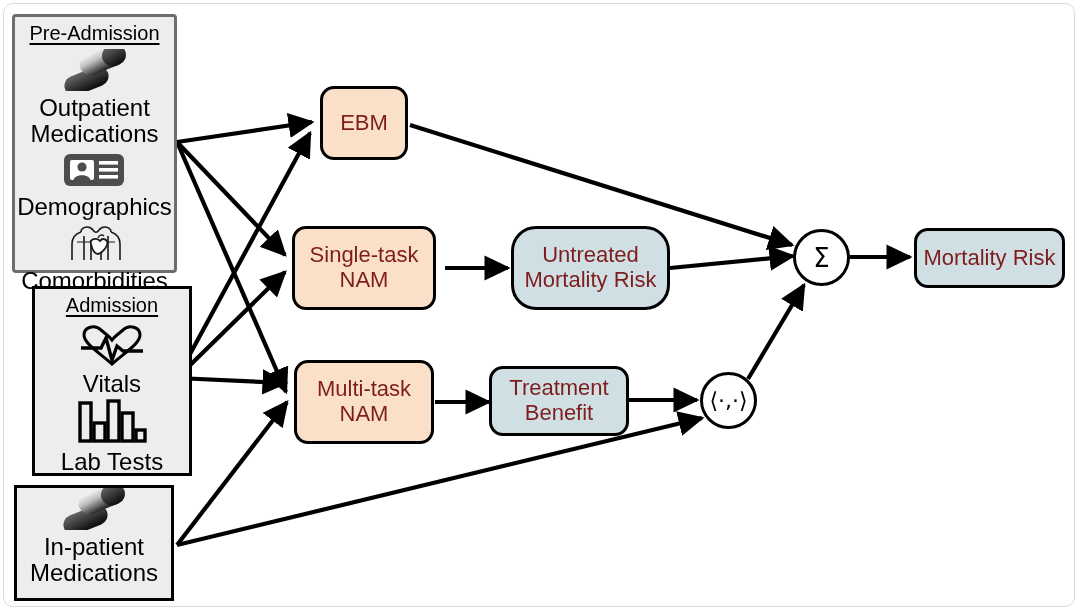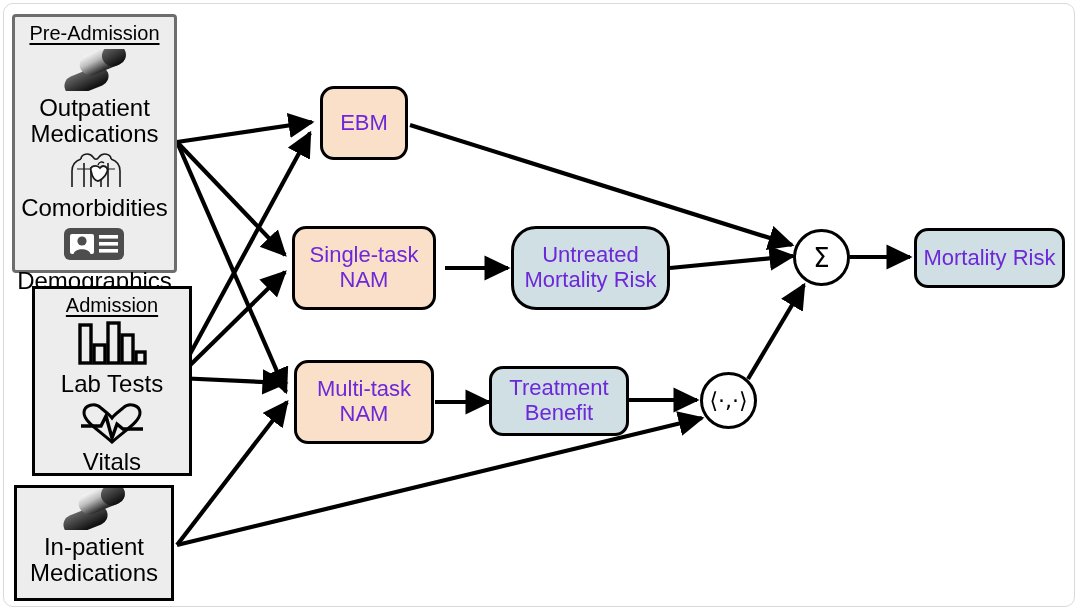--- a/index.html
+++ b/index.html
@@ -43,21 +43,21 @@
 
   
   .node{
     position:absolute;
     box-sizing:border-box;
     border:3px solid #000;
     border-radius:14px;
     display:flex;align-items:center;justify-content:center;
     text-align:center;
     font-size:22px;
-    color:#6d28d9;
+    color:#7f1d1d;
     line-height:1.12;
     white-space:pre-line;
   }
   .node.orange{background:#fae0c8;}
   .node.blue{background:#cfdfe4;}
 
   .op-node{
     position:absolute;
     border:3px solid #000;
     border-radius:50%;
@@ -127,76 +127,76 @@
             <rect x="8" y="18" width="46" height="20" rx="10" fill="url(#pg2)"></rect>
             <rect x="30" y="4" width="48" height="21" rx="10.5" fill="url(#pg1)"></rect>
             <rect x="54" y="4" width="24" height="21" rx="10.5" fill="url(#pg2)"></rect>
           </g>
         </svg>
       </span>
       <span class="feat-label">Outpatient
 Medications</span>
     </div>
 
+    <div class="feat" style="margin-top:3px;">
+      <span class="icon">
+        <svg width="64" height="40" viewBox="0 0 64 40">
+          <rect x="2" y="4" width="60" height="32" rx="6" fill="#4d4d4d"></rect>
+          <rect x="8" y="10" width="24" height="20" rx="2" fill="#fff"></rect>
+          <circle cx="20" cy="17" r="4.6" fill="#4d4d4d"></circle>
+          <path d="M11.5 30 C12.5 23.5 27.5 23.5 28.5 30 Z" fill="#4d4d4d"></path>
+          <rect x="37" y="11" width="19" height="3.6" fill="#fff"></rect>
+          <rect x="37" y="18" width="19" height="3.6" fill="#fff"></rect>
+          <rect x="37" y="25" width="19" height="3.6" fill="#fff"></rect>
+        </svg>
+      </span>
+      <span class="feat-label">Demographics</span>
+    </div>
+
     <div class="feat" style="margin-top:4px;">
       <span class="icon">
         <svg width="68" height="40" viewBox="0 0 68 40" stroke="#1a1a1a" fill="none" stroke-width="1.6">
           <path d="M20 8 C20 3 28 1 32 6 C34 9 36 9 38 6 C42 1 50 3 50 8"></path>
           <path d="M20 8 C14 10 11 14 11 20 L11 36"></path>
           <path d="M50 8 C56 10 59 14 59 20 L59 36"></path>
           <path d="M23 12 L23 36 M30 16 L30 36 M40 16 L40 36 M47 12 L47 36"></path>
           <path d="M16 18 L54 18" stroke-width="1.2"></path>
           <path d="M30 20 C28 15 36 13 39 17 C42 13 48 16 46 21 C44 27 38 30 37 30 C34 30 31 26 30 20 Z" fill="#fff" stroke-width="1.8"></path>
           <path d="M37 14 C38 11 41 10 43 12" stroke-width="1.4"></path>
         </svg>
       </span>
       <span class="feat-label">Comorbidities</span>
     </div>
-
-    <div class="feat" style="margin-top:3px;">
-      <span class="icon">
-        <svg width="64" height="40" viewBox="0 0 64 40">
-          <rect x="2" y="4" width="60" height="32" rx="6" fill="#4d4d4d"></rect>
-          <rect x="8" y="10" width="24" height="20" rx="2" fill="#fff"></rect>
-          <circle cx="20" cy="17" r="4.6" fill="#4d4d4d"></circle>
-          <path d="M11.5 30 C12.5 23.5 27.5 23.5 28.5 30 Z" fill="#4d4d4d"></path>
-          <rect x="37" y="11" width="19" height="3.6" fill="#fff"></rect>
-          <rect x="37" y="18" width="19" height="3.6" fill="#fff"></rect>
-          <rect x="37" y="25" width="19" height="3.6" fill="#fff"></rect>
-        </svg>
-      </span>
-      <span class="feat-label">Demographics</span>
-    </div>
   </div>
 
   <div class="group-box" style="left:32px;top:286px;width:160px;height:190px;">
     <div class="group-title">Admission</div>
+
+    <div class="feat" style="margin-top:2px;">
+      <span class="icon">
+        <svg width="74" height="46" viewBox="0 0 74 46" fill="none" stroke="#000" stroke-width="3">
+          <path d="M37 43 C22 30 9 22 9 14 C9 6 20 3 26 9 C30 12.5 34 15 37 19 C40 15 44 12.5 48 9 C54 3 65 6 65 14 C65 22 52 30 37 43 Z"></path>
+          <path d="M6 27 L26 27 L31 17 L37 39 L42 25 L48 30 L68 30" stroke-width="3.4" stroke-linejoin="miter"></path>
+        </svg>
+      </span>
+      <span class="feat-label">Vitals</span>
+    </div>
 
     <div class="feat" style="margin-top:2px;">
       <span class="icon">
         <svg width="74" height="46" viewBox="0 0 74 46" fill="none" stroke="#000" stroke-width="3.4">
           <rect x="5" y="4" width="11" height="38"></rect>
           <rect x="19" y="24" width="11" height="18"></rect>
           <rect x="33" y="2" width="11" height="40"></rect>
           <rect x="47" y="14" width="11" height="28"></rect>
           <rect x="61" y="31" width="9" height="11"></rect>
         </svg>
       </span>
       <span class="feat-label">Lab Tests</span>
     </div>
-
-    <div class="feat" style="margin-top:2px;">
-      <span class="icon">
-        <svg width="74" height="46" viewBox="0 0 74 46" fill="none" stroke="#000" stroke-width="3">
-          <path d="M37 43 C22 30 9 22 9 14 C9 6 20 3 26 9 C30 12.5 34 15 37 19 C40 15 44 12.5 48 9 C54 3 65 6 65 14 C65 22 52 30 37 43 Z"></path>
-          <path d="M6 27 L26 27 L31 17 L37 39 L42 25 L48 30 L68 30" stroke-width="3.4" stroke-linejoin="miter"></path>
-        </svg>
-      </span>
-      <span class="feat-label">Vitals</span>
-    </div>
   </div>
 
   <div class="group-box" style="left:14px;top:485px;width:160px;height:116px;">
 
     <div class="feat" style="margin-top:0px;">
       <span class="icon">
         <svg width="86" height="42" viewBox="0 0 86 42">
           <g transform="rotate(-22 43 21)">
             <rect x="8" y="18" width="46" height="20" rx="10" fill="url(#pg2)"></rect>
             <rect x="30" y="4" width="48" height="21" rx="10.5" fill="url(#pg1)"></rect>

